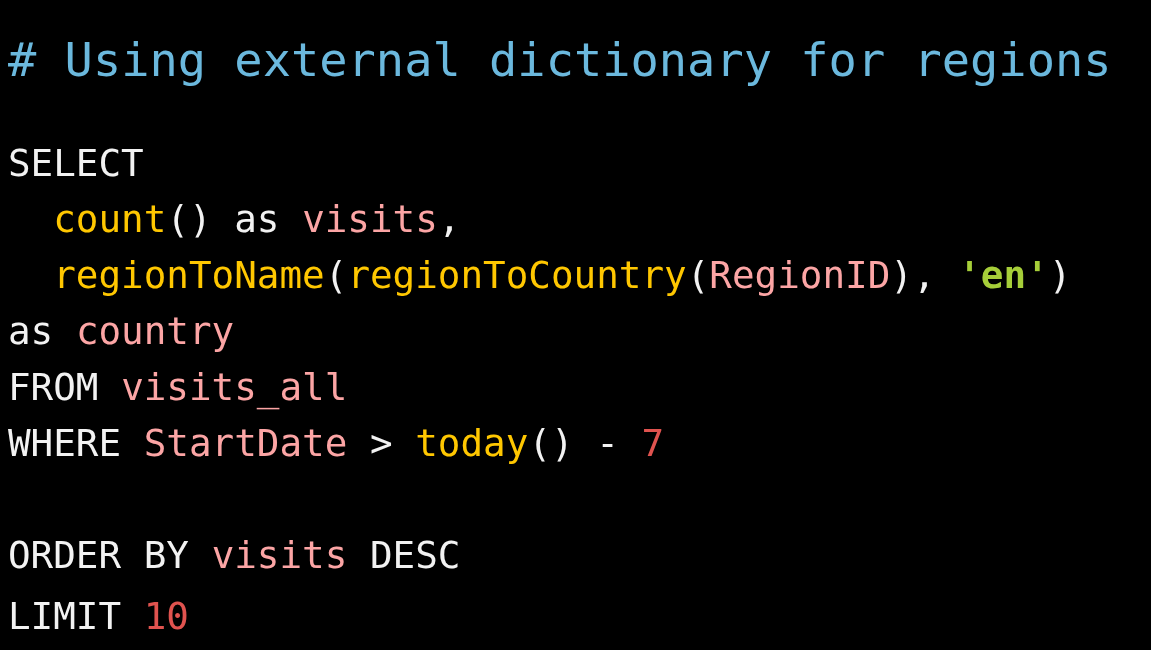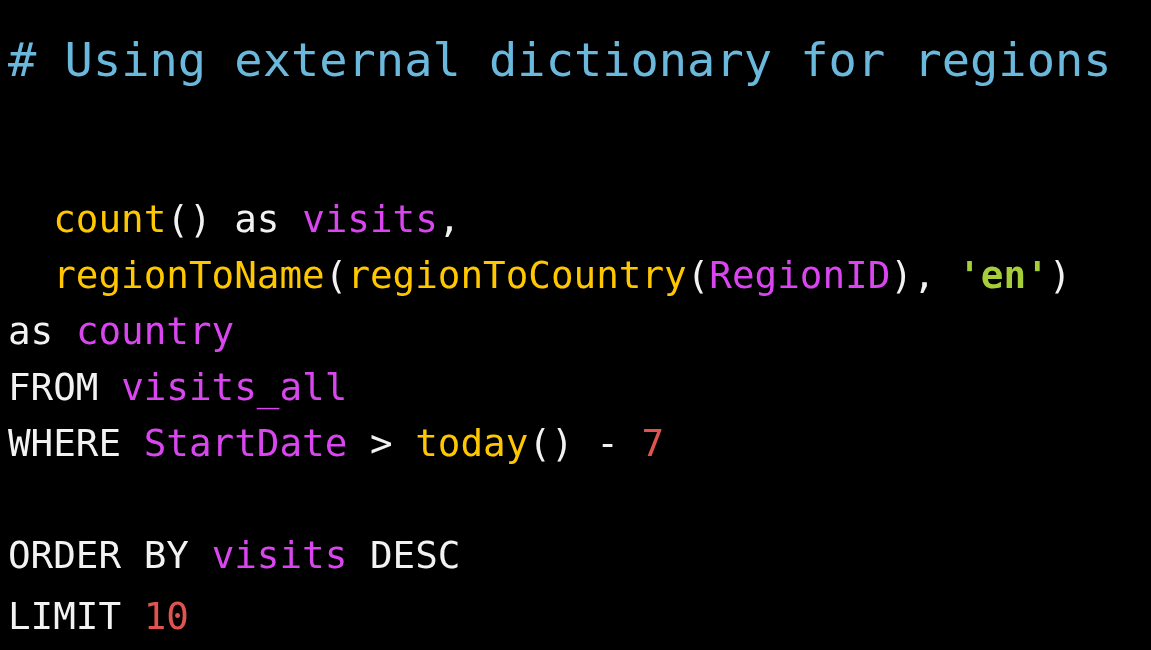--- a/index.html
+++ b/index.html
@@ -55,33 +55,34 @@
   .ln6 { top: 425px; }
   .ln7 { top: 481px; }
   .ln8 { top: 537px; }
   .ln9 { top: 598px; }
 
   
   .tok-comment  { color: #6bb8dd; }
   .tok-plain    { color: #f2f2f2; }
   .tok-keyword  { color: #f2f2f2; }
   .tok-func     { color: #ffc700; text-align: right; }
-  .tok-ident    { color: #d946ef; }
+  .tok-ident    { color: #fca5a5; }
   .tok-string   { color: #a6ce39; font-weight: bold; }
   .tok-number   { color: #e0534f; }
   .tok-punct    { color: #f2f2f2; }
   .tok-operator { color: #f2f2f2; }
 </style>
 </head>
 <body>
 
 <div id="code-block">
 
   <div class="code-line line-comment"><span class="tok-comment"># Using external dictionary for regions</span></div>
 
+  <div class="code-line line-code ln1"><span class="tok-keyword">SELECT</span></div>
 
   <div class="code-line line-code ln2"><span class="tok-plain">  </span><span class="tok-func">count</span><span class="tok-punct">()</span><span class="tok-plain"> </span><span class="tok-keyword">as</span><span class="tok-plain"> </span><span class="tok-ident">visits</span><span class="tok-punct">,</span></div>
 
   <div class="code-line line-code ln3"><span class="tok-plain">  </span><span class="tok-func">regionToName</span><span class="tok-punct">(</span><span class="tok-func">regionToCountry</span><span class="tok-punct">(</span><span class="tok-ident">RegionID</span><span class="tok-punct">)</span><span class="tok-punct">, </span><span class="tok-string">'en'</span><span class="tok-punct">)</span></div>
 
   <div class="code-line line-code ln4"><span class="tok-keyword">as</span><span class="tok-plain"> </span><span class="tok-ident">country</span></div>
 
   <div class="code-line line-code ln5"><span class="tok-keyword">FROM</span><span class="tok-plain"> </span><span class="tok-ident">visits_all</span></div>
 
   <div class="code-line line-code ln6"><span class="tok-keyword">WHERE</span><span class="tok-plain"> </span><span class="tok-ident">StartDate</span><span class="tok-plain"> </span><span class="tok-operator">&gt;</span><span class="tok-plain"> </span><span class="tok-func">today</span><span class="tok-punct">()</span><span class="tok-plain"> </span><span class="tok-operator">-</span><span class="tok-plain"> </span><span class="tok-number">7</span></div>

